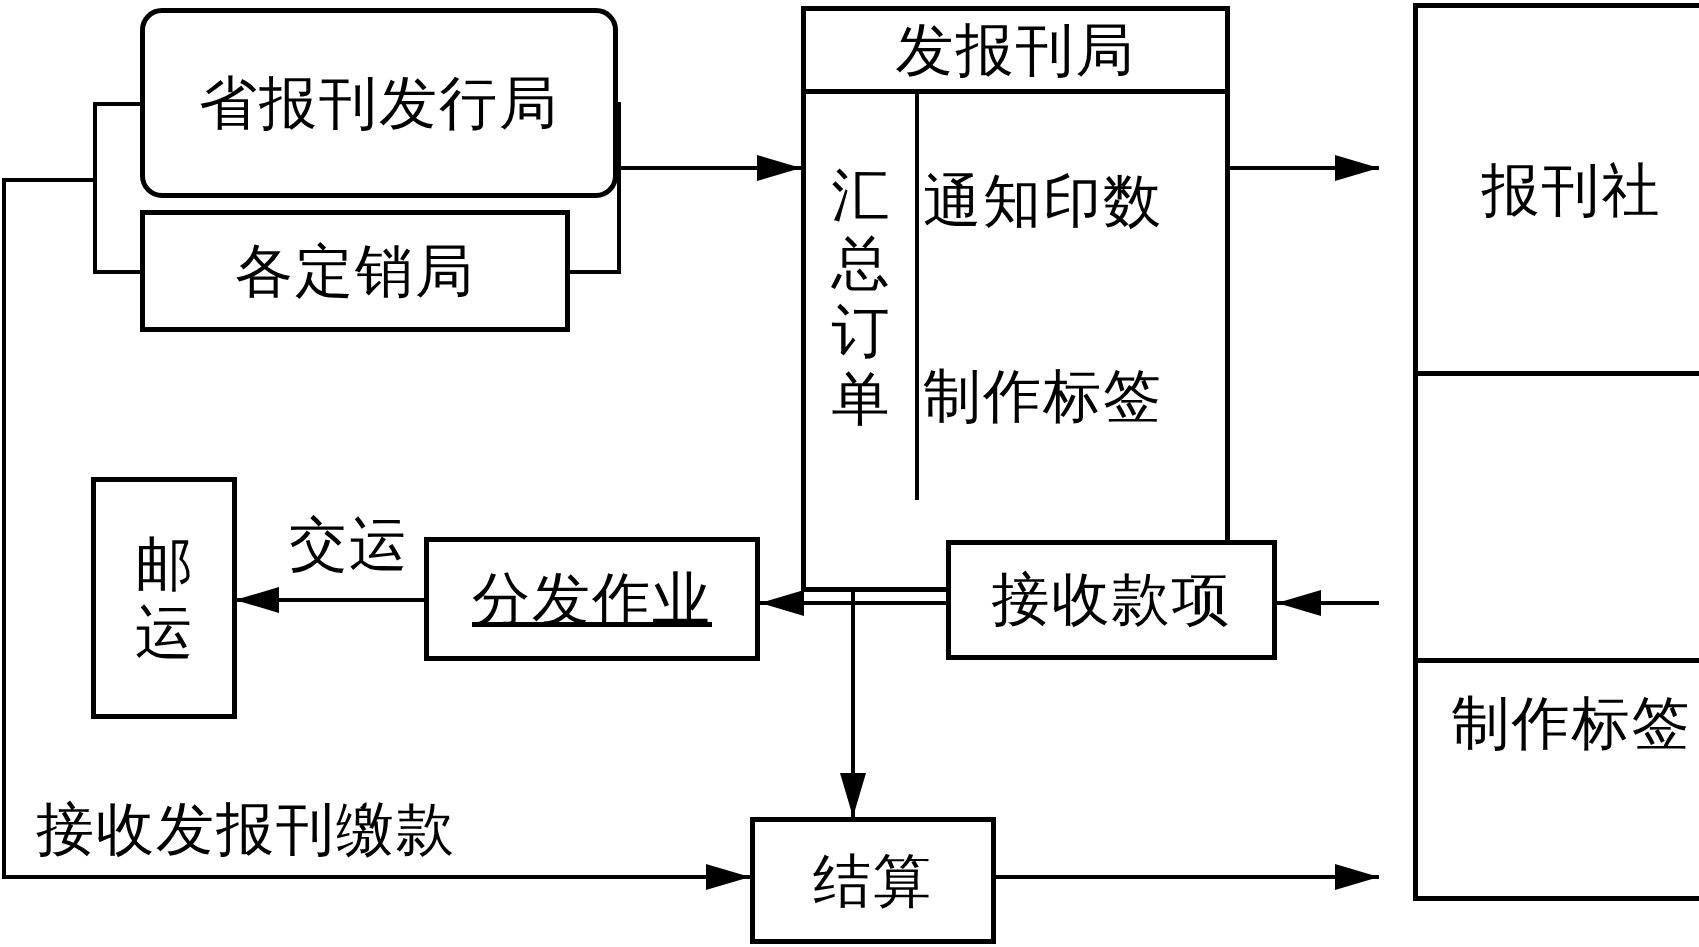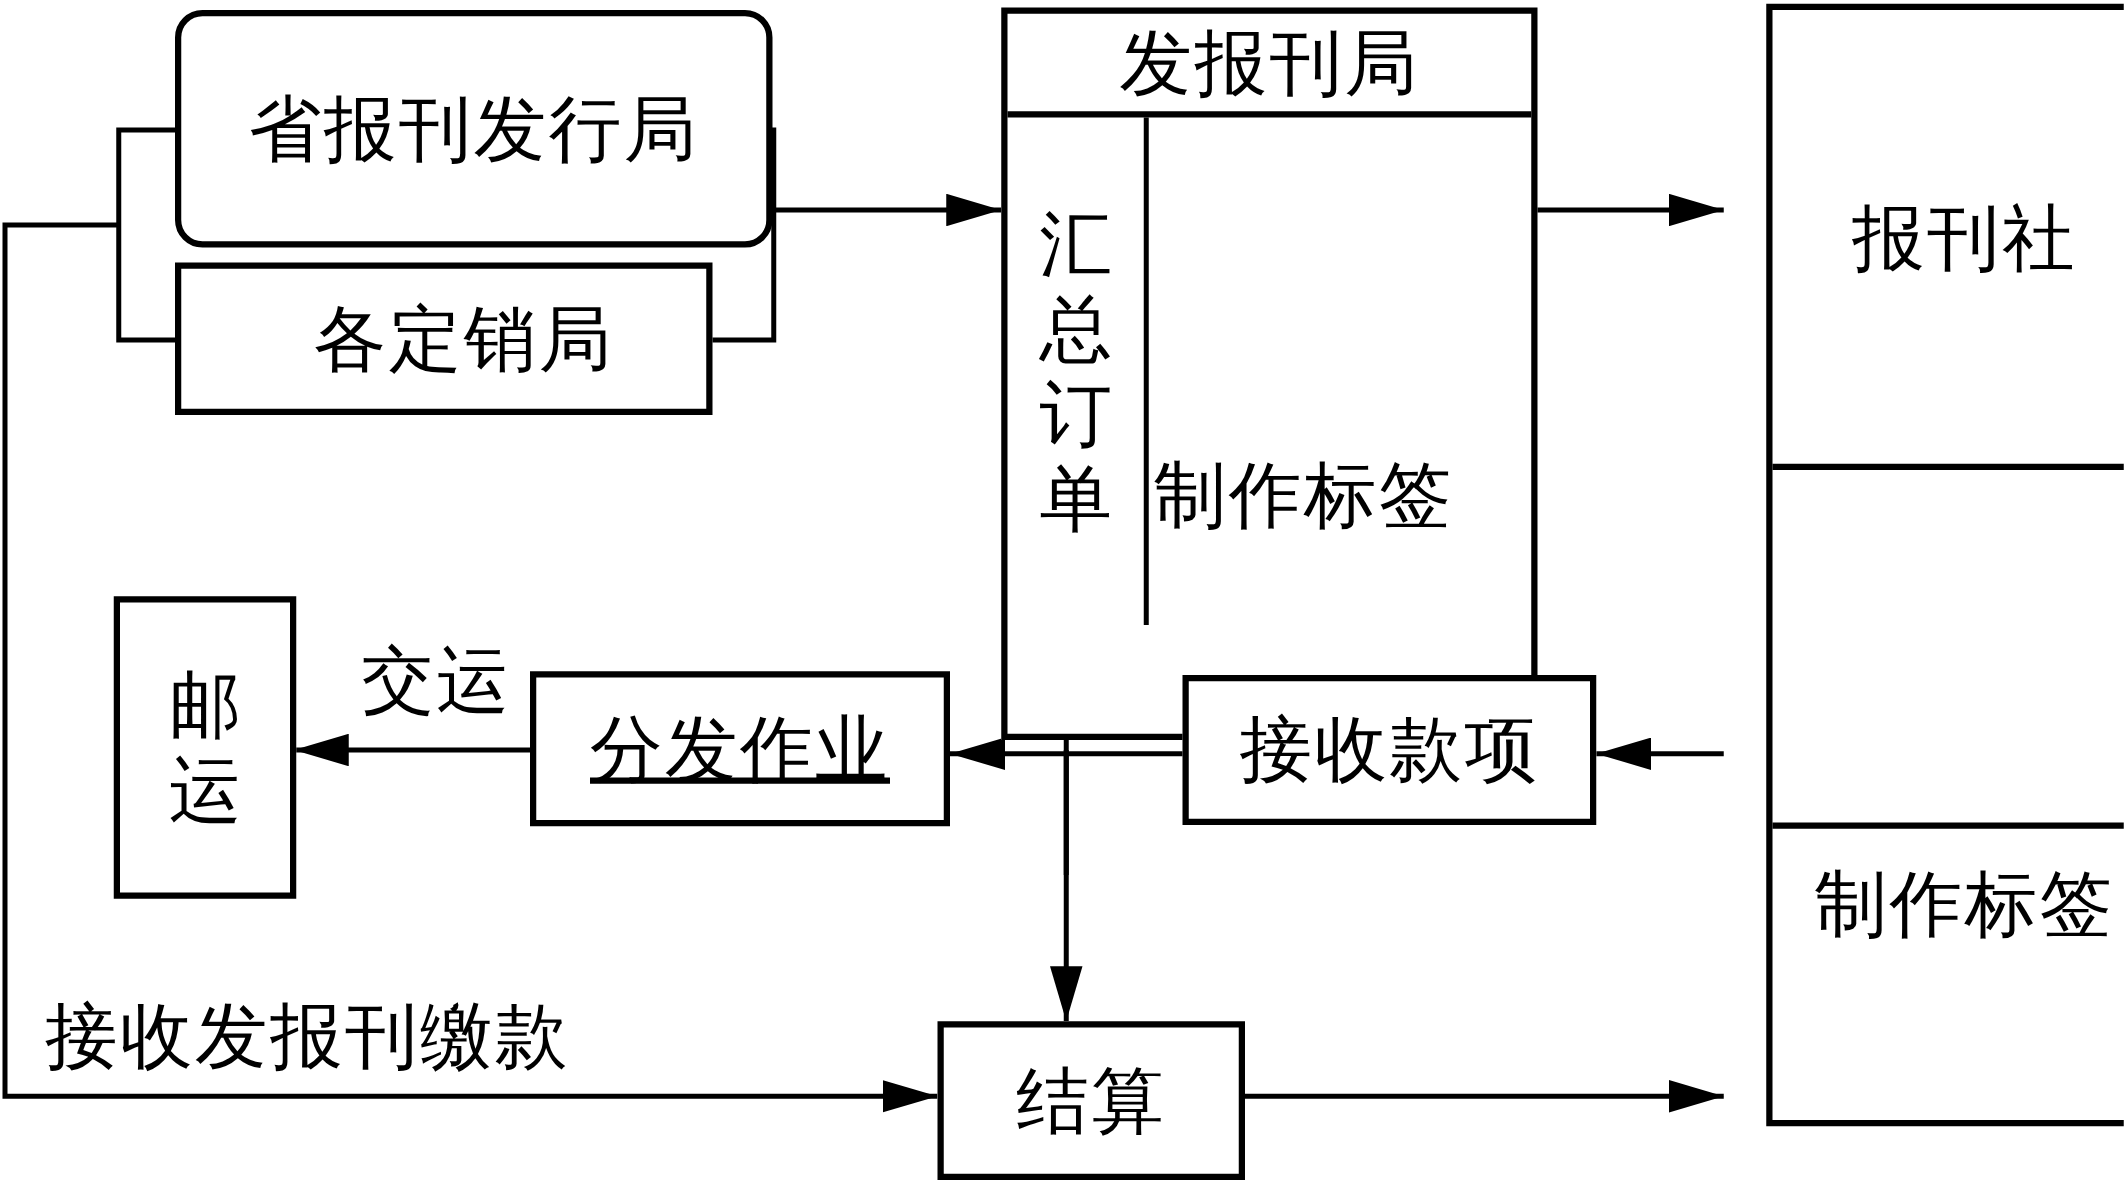--- a/index.html
+++ b/index.html
@@ -51,33 +51,34 @@
 
     <line x1="996" y1="877" x2="1379" y2="877" marker-end="url(#ahL)"></line>
   </g>
 </svg>
 
 <div class="box" style="left:140px; top:8px; width:478px; height:190px;border-radius:22px;">
   <div class="lbl" style="left:0; top:0; width:100%; height:100%;">省报刊发行局</div>
 </div>
 
 <div class="box" style="left:140px; top:210px; width:430px; height:122px;">
-  <div class="lbl" style="left:0; top:0; width:100%; height:100%;margin-left:16px;">各定销局</div>
+  <div class="lbl" style="left:0; top:0; width:100%; height:100%;">各定销局</div>
 </div>
 
 <div class="box" style="left:801px; top:6px; width:429px; height:586px;">
   <div class="lbl" style="left:0; top:0; width:100%; height:78px;">发报刊局</div>
   <div class="divider-h" style="left:0; top:78px; width:100%;"></div>
   <div class="divider-v" style="left:109px; top:83px; height:406px;"></div>
   <div class="vlbl" style="left:0; top:83px; width:109px; height:406px;">
     <span>汇</span>
     <span>总</span>
     <span>订</span>
     <span>单</span>
   </div>
+  <div class="lbl" style="left:113px; top:155px; width:300px; height:70px; justify-content:flex-start; padding-left:4px;">通知印数</div>
   <div class="lbl" style="left:113px; top:350px; width:300px; height:70px; justify-content:flex-start; padding-left:4px;">制作标签</div>
 </div>
 
 <div class="box" style="left:1413px; top:3px; width:317px; height:898px;">
   <div class="lbl" style="left:0; top:0; width:100%; height:363px;">报刊社</div>
   <div class="divider-h" style="left:0; top:363px; width:100%;"></div>
   <div class="divider-h" style="left:0; top:650px; width:100%;"></div>
   <div class="lbl" style="left:0; top:655px; width:100%; height:120px;">制作标签</div>
 </div>
 

